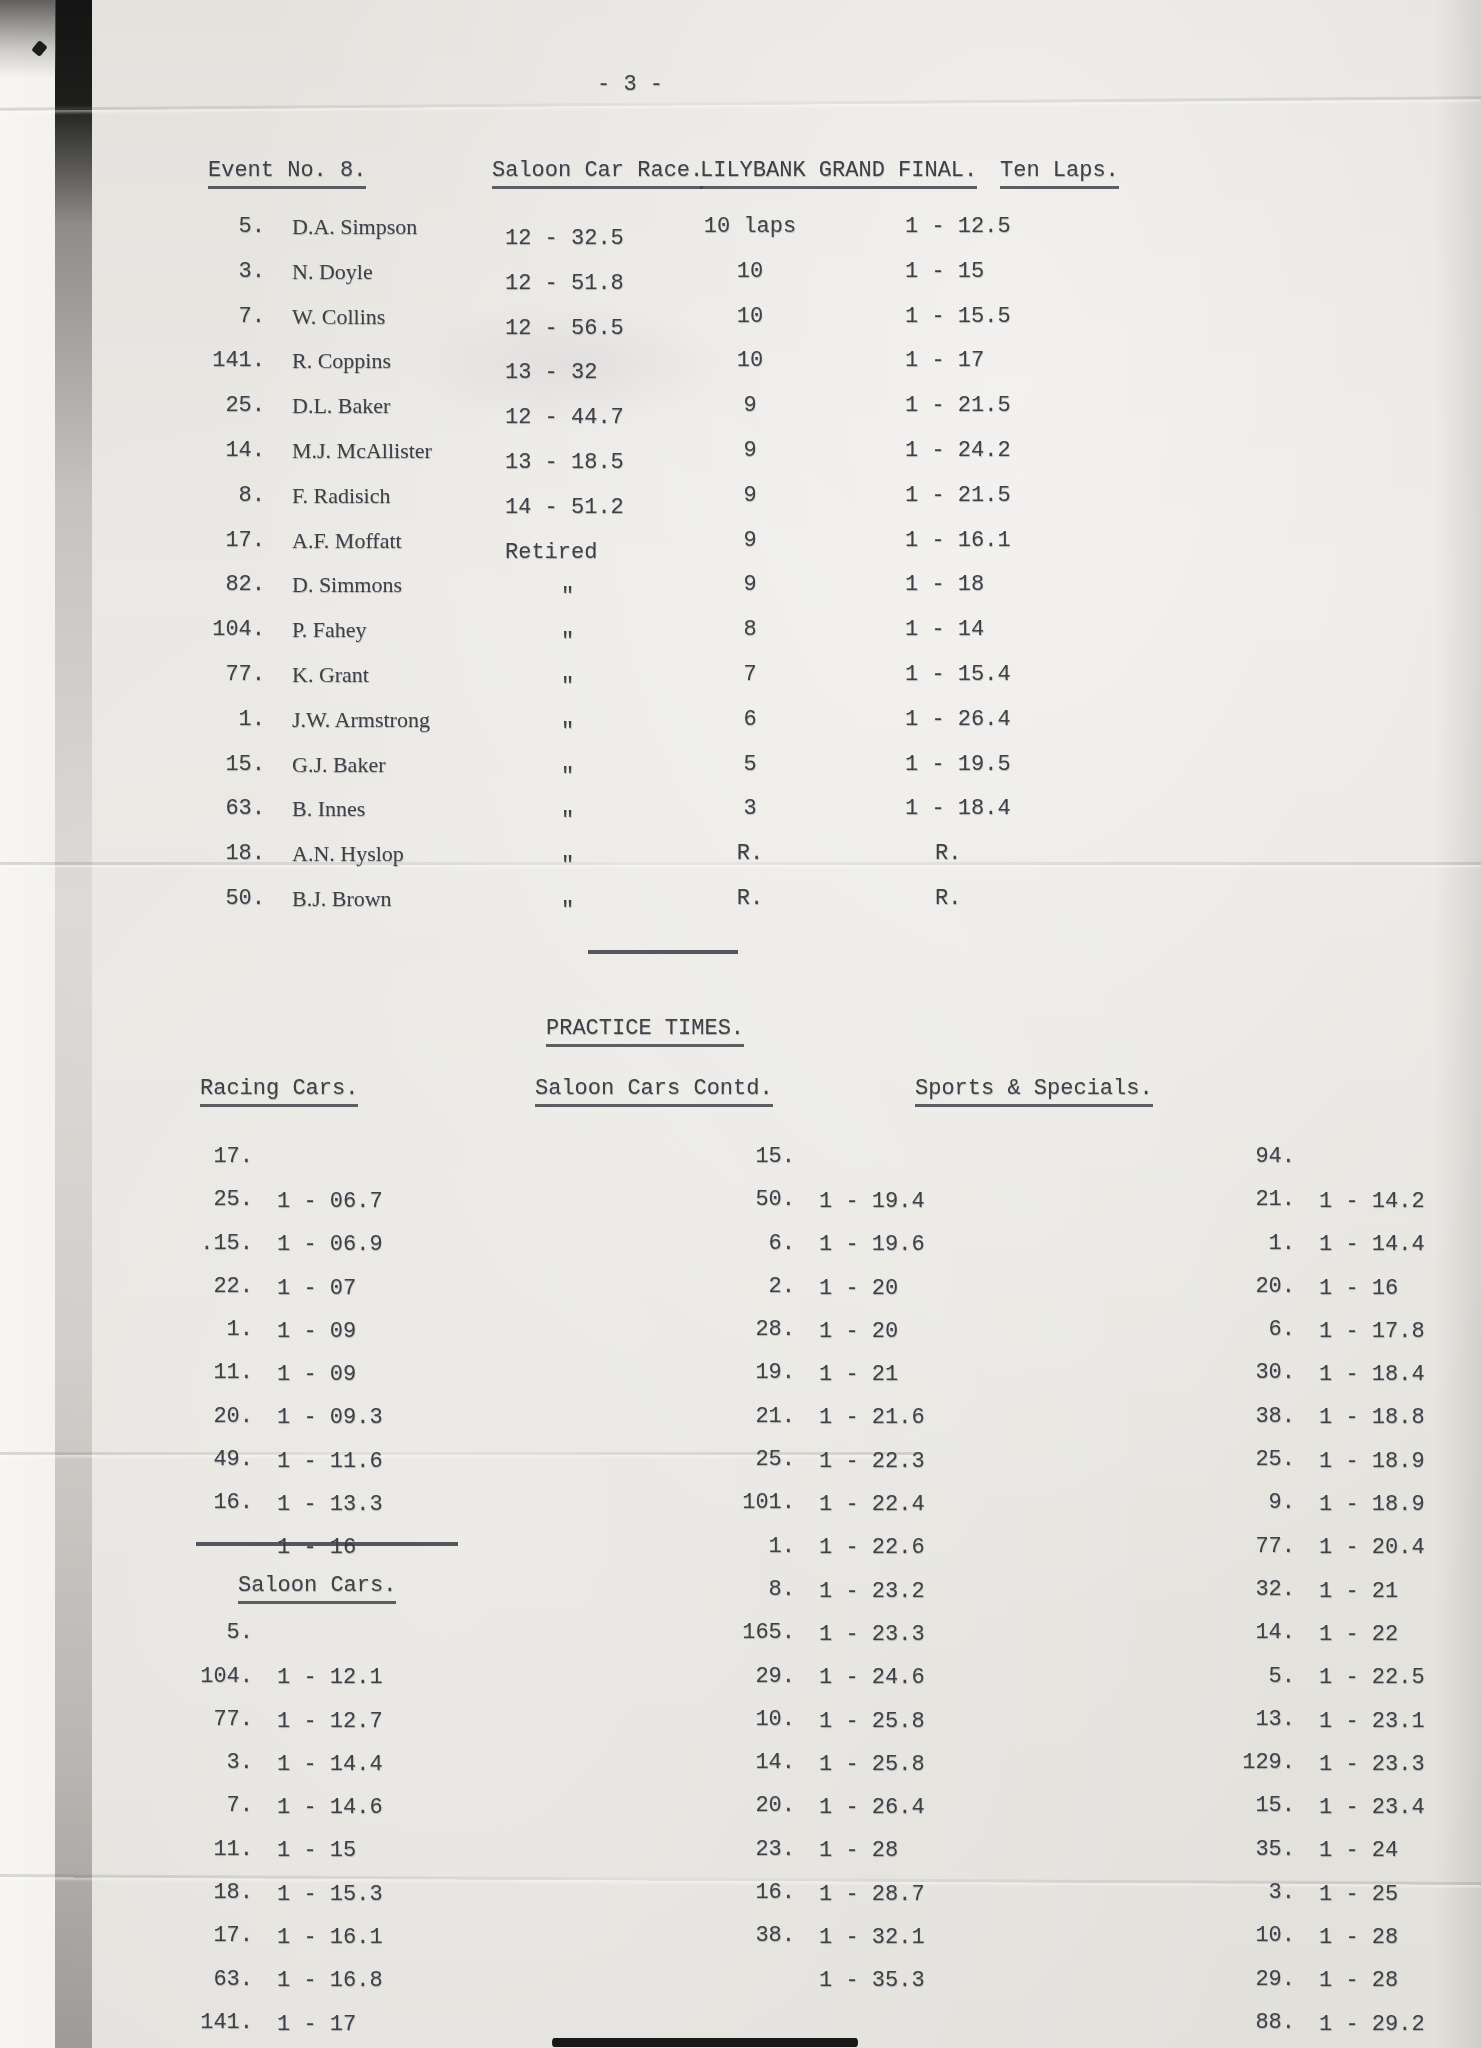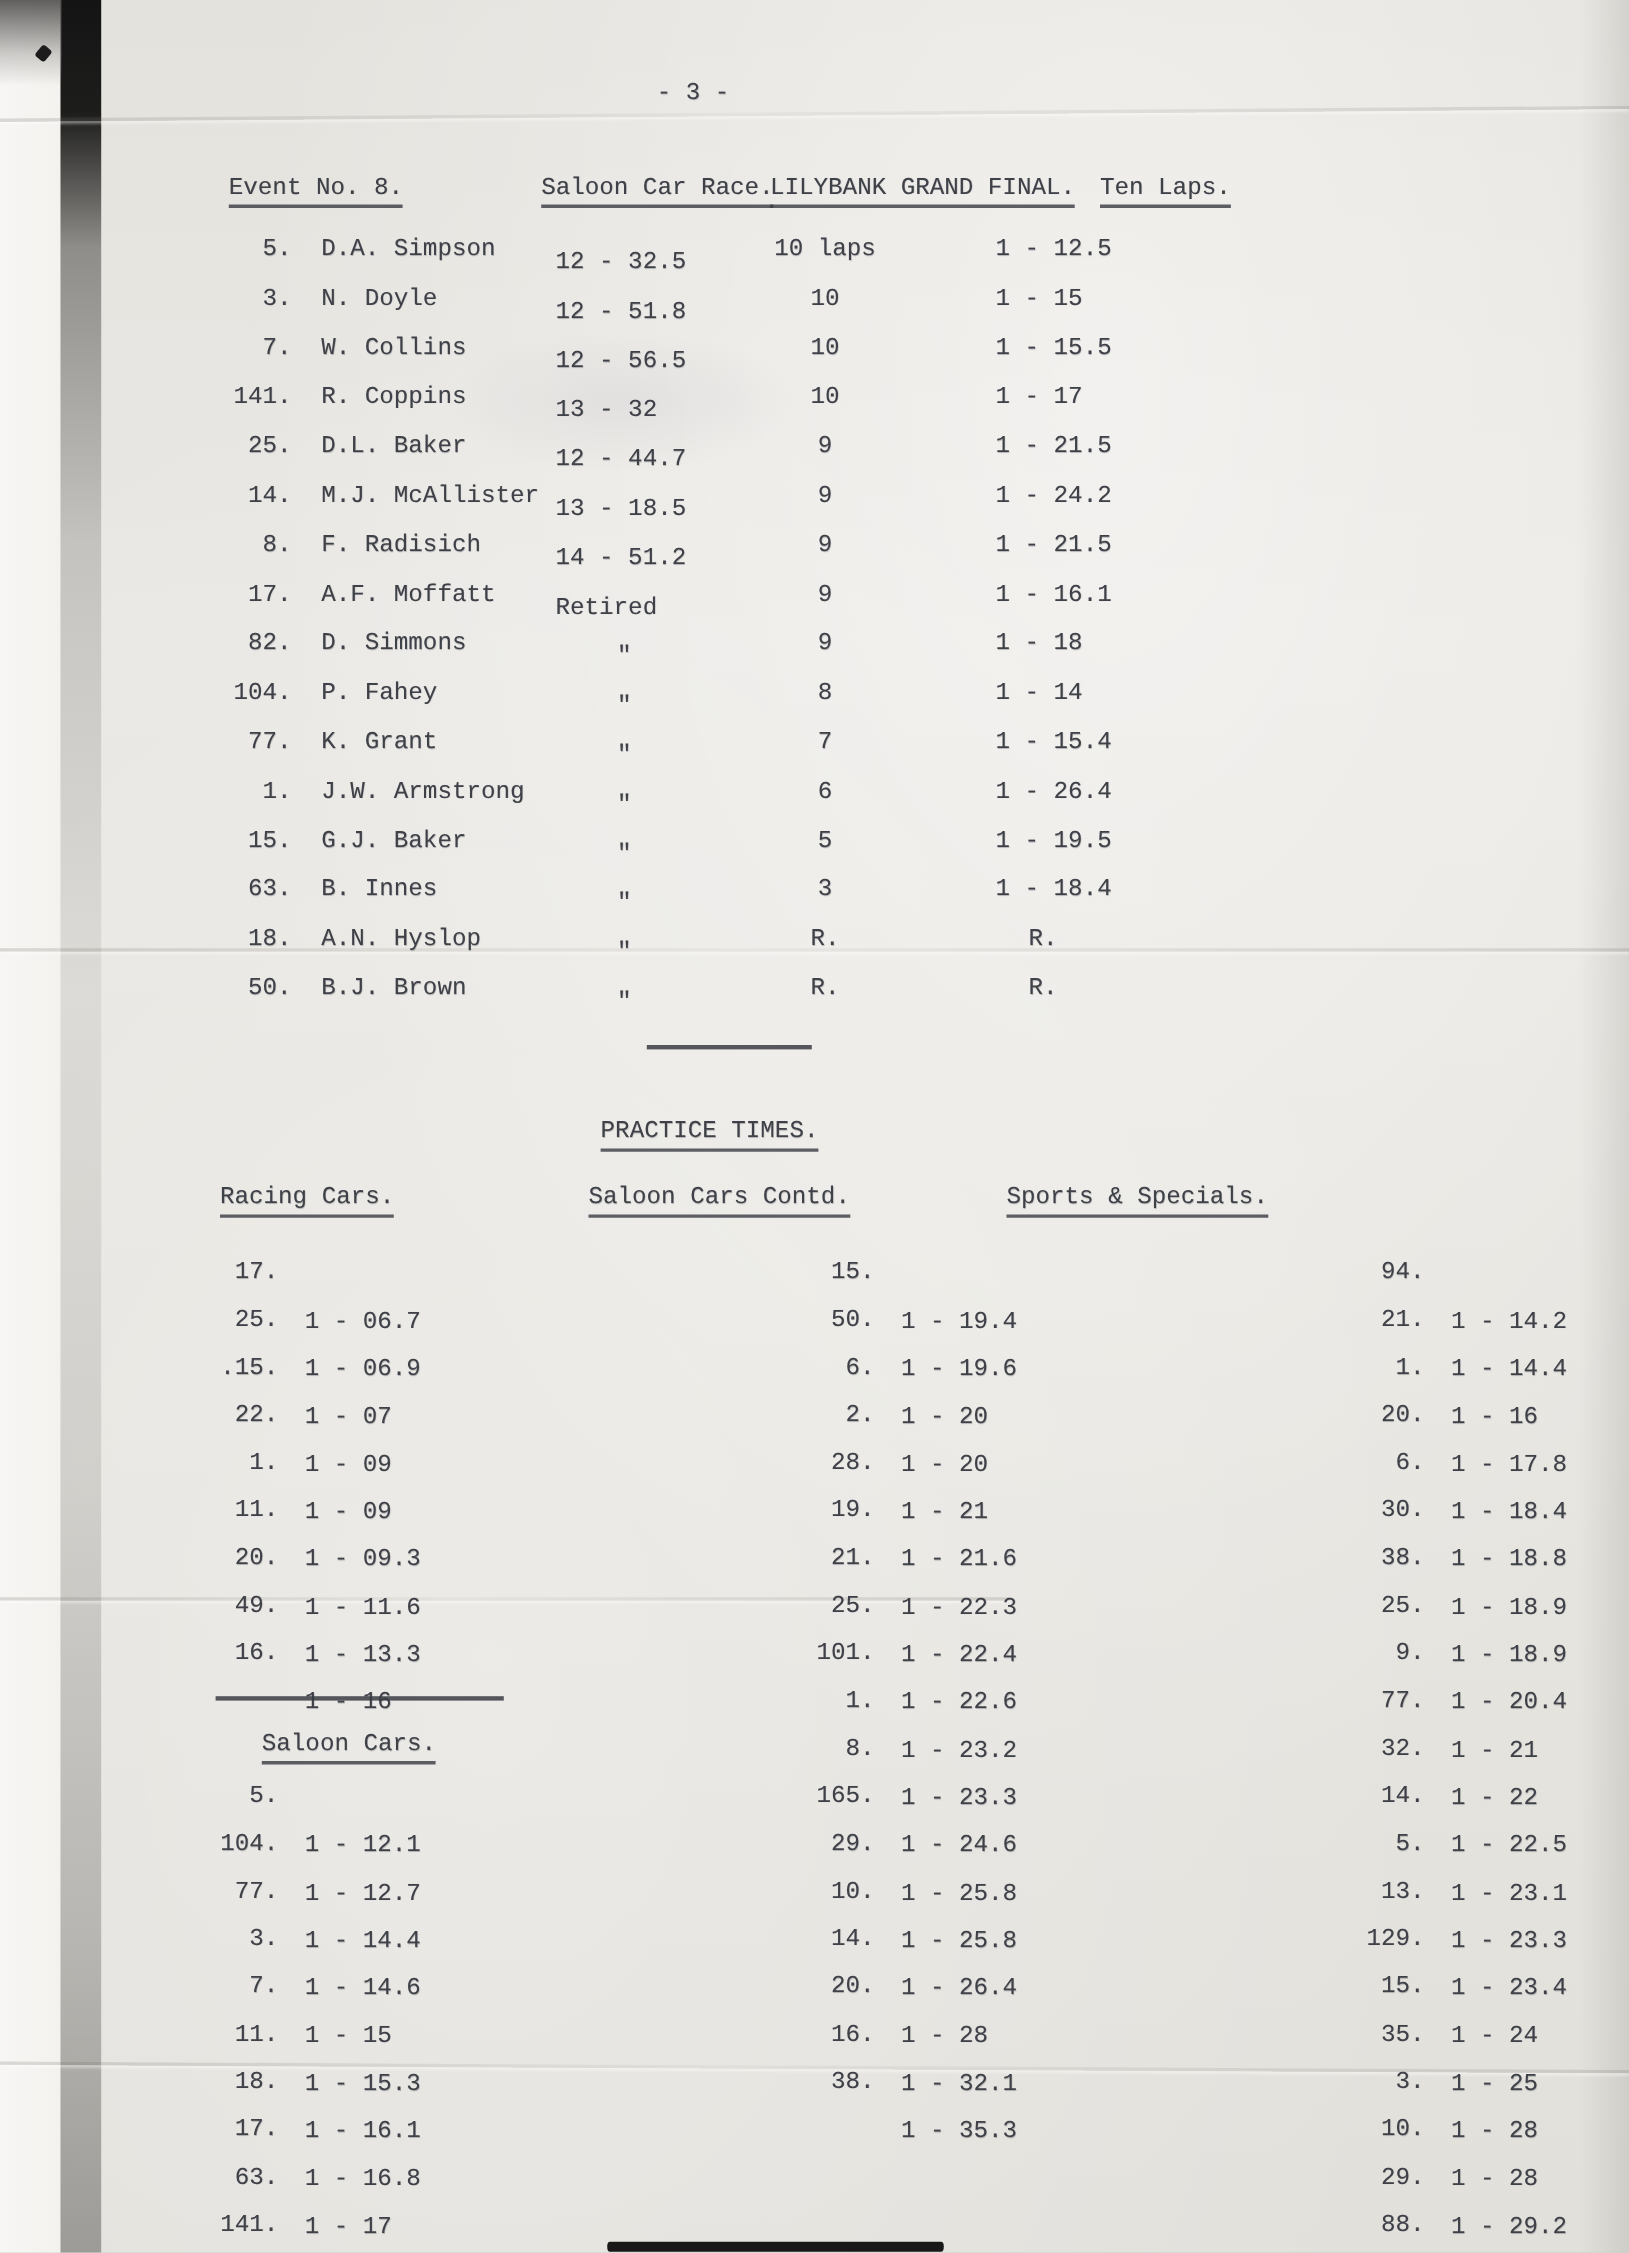--- a/index.html
+++ b/index.html
@@ -34,21 +34,21 @@
   .smudge{position:absolute;left:400px;top:300px;width:330px;height:130px;border-radius:50%;
     background:radial-gradient(ellipse,rgba(130,125,145,0.10),transparent 70%);}
   .right-shade{position:absolute;right:0;top:0;width:46px;height:100%;
     background:linear-gradient(270deg,rgba(120,118,112,0.18),transparent);}
   
   .res-hdr{top:158px;}
   .res-rows{position:absolute;left:0;top:206px;width:100%;}
   .r-row{position:relative;height:44.8px;}
   .r-row span{position:absolute;top:8px;white-space:pre;}
   .r-no{left:150px;width:115px;text-align:right;}
-  .r-driver{left:292px;}
+  .r-driver{left:292px;font-family:Liberation Serif, serif;}
   .r-time{left:505px;margin-top:12px;}
   .r-time.ditto{padding-left:56px;}
   .r-laps{left:660px;width:180px;text-align:center;}
   .r-best{left:905px;text-align:center;}
   .r-best.r-val{padding-left:30px;}
   
   .mid-divider{position:absolute;left:588px;top:950px;width:150px;height:4px;
     background:rgba(58,60,67,0.85);}
   .pt-title{position:absolute;left:546px;top:1016px;}
   .p-colhdr{position:absolute;top:1076px;}
@@ -409,20 +409,24 @@
         <div class="p-row">
           <span class="p-no">14.</span>
           <span class="p-time">1 - 26.4</span>
         </div>
 
         <div class="p-row">
           <span class="p-no">20.</span>
           <span class="p-time">1 - 28</span>
         </div>
 
+        <div class="p-row">
+          <span class="p-no">23.</span>
+          <span class="p-time">1 - 28.7</span>
+        </div>
 
         <div class="p-row">
           <span class="p-no">16.</span>
           <span class="p-time">1 - 32.1</span>
         </div>
 
         <div class="p-row">
           <span class="p-no">38.</span>
           <span class="p-time">1 - 35.3</span>
         </div>

